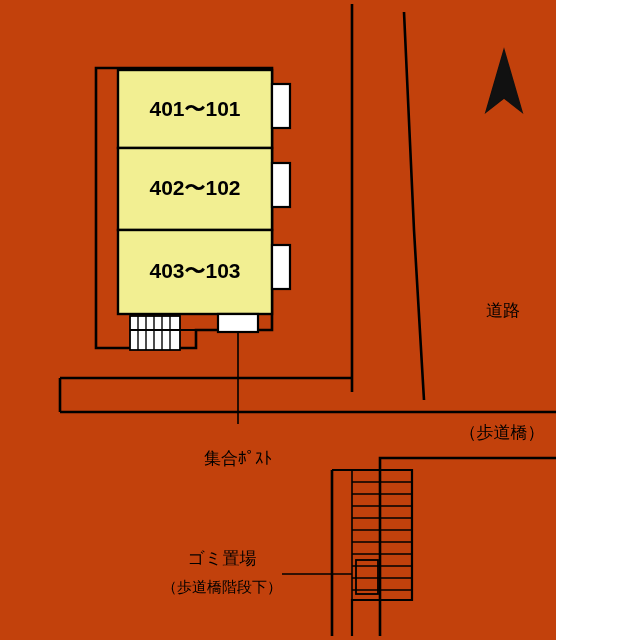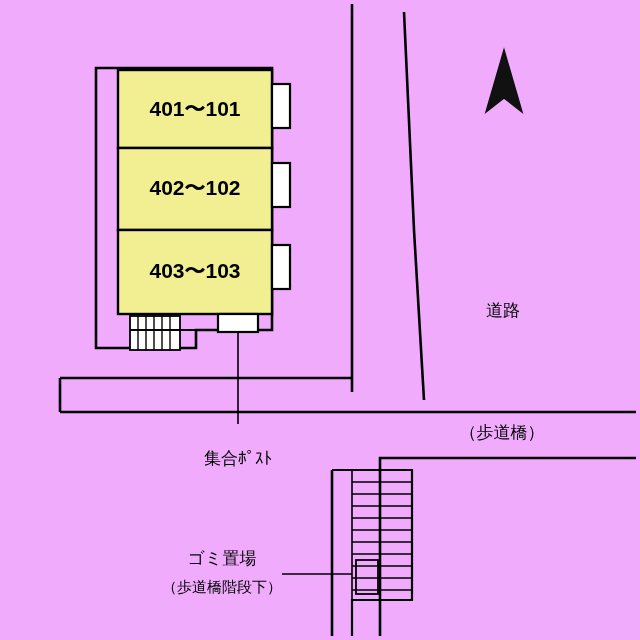--- a/index.html
+++ b/index.html
@@ -5,23 +5,23 @@
   html, body {
     margin: 0;
     padding: 0;
     background: #ffffff;
   }
   body {
     font-family: "Liberation Sans", sans-serif;
   }
   #stage {
     position: relative;
-    width: 640px;
+    width: 556px;
     height: 640px;
-    background: #f0abfc;
+    background: #c2410c;
     overflow: hidden;
   }
   #stage svg {
     position: absolute;
     left: 0;
     top: 0;
   }
   .unit-label {
     font-family: "Liberation Sans", sans-serif;
     font-size: 21px;

